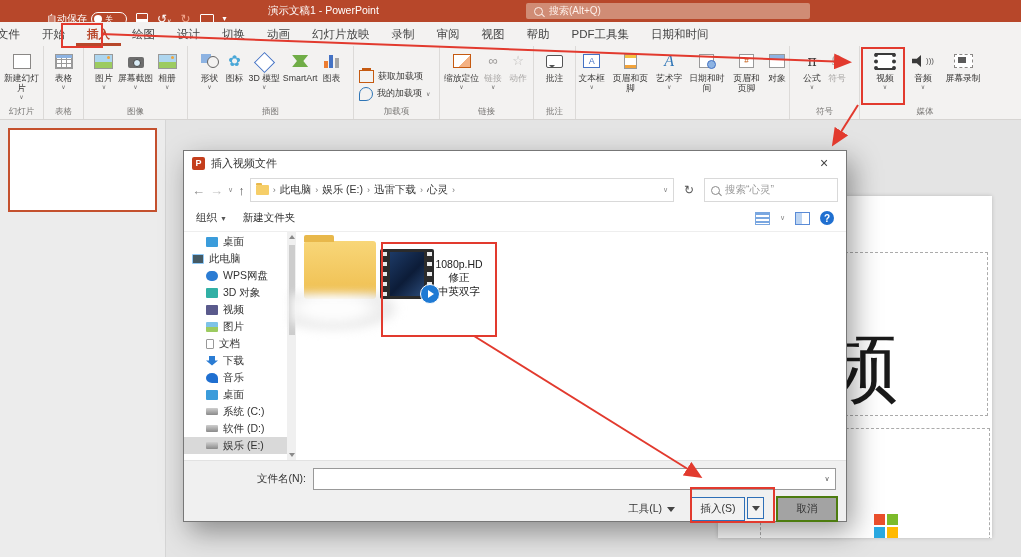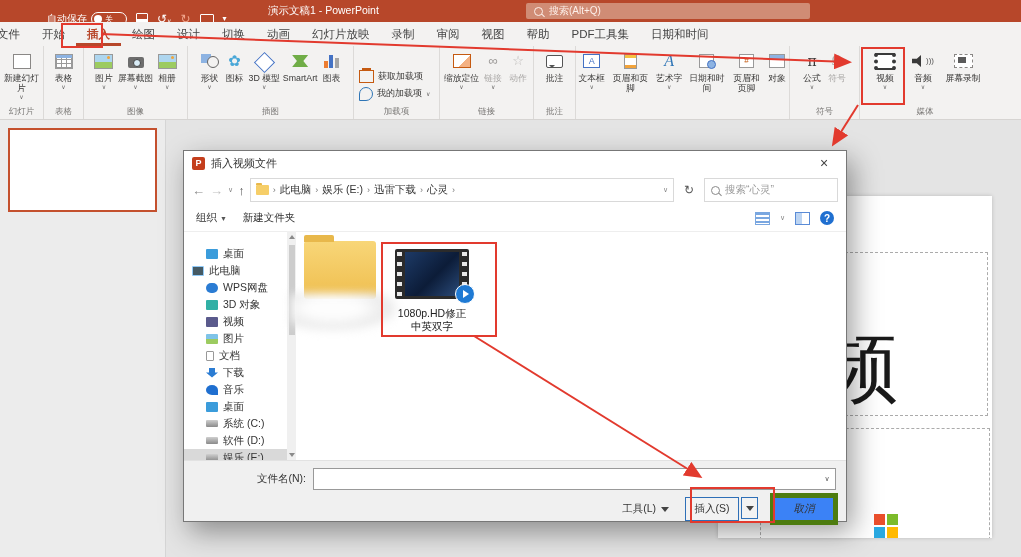--- a/index.html
+++ b/index.html
@@ -114,21 +114,21 @@
   .dsearch .mag{border-color:#8a8a8a;}
   .dsearch .mag:after{background:#8a8a8a;}
   .dlg-toolbar{position:absolute;left:0;top:54px;right:0;height:26px;display:flex;align-items:center;
                padding:0 12px;gap:16px;font-size:10.5px;color:#333;border-bottom:1px solid #eee;}
   .tb-right{margin-left:auto;display:flex;align-items:center;gap:10px;}
   .ic-view{width:13px;height:11px;background:repeating-linear-gradient(#7aa7e0 0 2px,#fff 2px 4px);border:1px solid #7aa7e0;}
   .ic-cols{width:13px;height:11px;border:1px solid #5a8bd6;background:linear-gradient(90deg,#bcd4f2 45%,#fff 45%);}
   .ic-help{width:14px;height:14px;border-radius:50%;background:#1F6FD0;color:#fff;font-size:10px;font-weight:bold;
            display:flex;align-items:center;justify-content:center;}
   .dlg-body{position:absolute;left:0;top:80px;right:0;bottom:60px;display:flex;}
-  .dside{width:112px;position:relative;font-size:10.5px;color:#333;padding-top:14px;box-sizing:border-box;}
+  .dside{width:112px;position:relative;font-size:10.5px;color:#333;padding-top:2px;box-sizing:border-box;}
   .ditem{height:17px;display:flex;align-items:center;gap:5px;padding-left:22px;white-space:nowrap;}
   .ditem.lvl1{padding-left:8px;}
   .ditem.sel{background:#D9D9D9;}
   .ditem.net{margin-top:5px;}
   .si{width:12px;height:10px;border-radius:1px;flex:none;}
   .si-desk{background:#3B9CDB;}
   .si-pc{background:#455A64;border:1px solid #90CAF9;box-sizing:border-box;}
   .si-cloud{background:#2B7CD3;border-radius:5px;}
   .si-3d{background:#31B0A5;}
   .si-vid{background:#5A5A8C;}
@@ -142,21 +142,21 @@
   .sthumb{position:absolute;left:1.5px;top:14px;width:6px;height:90px;background:#CDCDCD;}
   .sarr{position:absolute;left:2px;width:0;height:0;border-left:3px solid transparent;border-right:3px solid transparent;}
   .sarr.up{top:4px;border-bottom:4px solid #8a8a8a;}
   .sarr.dn{bottom:4px;border-top:4px solid #8a8a8a;}
   .dfiles{flex:1;position:relative;}
   .bigfolder{position:absolute;left:8px;top:10px;width:72px;height:58px;background:linear-gradient(#F8D678,#EFBE4E);
              border-radius:3px;position:absolute;}
   .bigfolder:before{content:"";position:absolute;left:0;top:-6px;width:30px;height:7px;background:#E8B84B;border-radius:2px 2px 0 0;}
   .blurblob{position:absolute;left:-6px;top:62px;width:108px;height:38px;background:
             radial-gradient(ellipse at 40% 40%,#fdfdfd 30%,#e9e9e9 60%,transparent 75%);filter:blur(4px);}
-  .vfile{position:absolute;left:84px;top:18px;width:104px;display:flex;flex-direction:column;align-items:center;}
+  .vfile{position:absolute;left:84px;top:18px;width:104px;display:flex;flex-direction:row;align-items:center;}
   .film{width:74px;height:50px;background:#2b2b2b;border-radius:2px;position:relative;}
   .film .screen{position:absolute;left:10px;right:10px;top:3px;bottom:3px;
                 background:linear-gradient(135deg,#1d3a66 0%,#0c1c38 55%,#2a4a78 100%);}
   .film .holes{position:absolute;top:3px;bottom:3px;width:5px;
                background:repeating-linear-gradient(#e9e9e9 0 4px,#2b2b2b 4px 10px);}
   .film .hl{left:2px;} .film .hr{right:2px;}
   .badge{position:absolute;right:-6px;bottom:-5px;width:18px;height:18px;border-radius:50%;background:#1F7AD4;
          border:1.5px solid #fff;display:flex;align-items:center;justify-content:center;}
   .badge i{display:block;width:0;height:0;border-left:6px solid #fff;border-top:4px solid transparent;border-bottom:4px solid transparent;margin-left:1px;}
   .vname{margin-top:8px;font-size:10.5px;color:#222;text-align:center;line-height:1.25;}
@@ -168,21 +168,21 @@
   .combochev{width:16px;text-align:center;font-size:7px;color:#555;flex:none;}
   .ftype{width:118px;height:20px;margin-left:14px;border:1px solid #999;background:#fff;display:flex;align-items:center;
          padding-left:6px;font-size:10.5px;color:#222;box-sizing:content-box;}
   .ftype span{flex:1;}
   .frow2{position:absolute;right:8px;top:36px;height:24px;display:flex;align-items:center;gap:12px;}
   .toolsbtn{display:flex;align-items:center;gap:5px;font-size:10.5px;color:#333;margin-right:4px;}
   .tri{width:0;height:0;border-left:4px solid transparent;border-right:4px solid transparent;border-top:5px solid #444;}
   .splitbtn{display:flex;gap:2px;}
   .sb-main{width:52px;height:22px;border:1px solid #2E6FB7;background:#F2F2F2;display:flex;align-items:center;justify-content:center;font-size:10.5px;}
   .sb-arr{width:17px;height:22px;border:1px solid #2E6FB7;background:#F2F2F2;display:flex;align-items:center;justify-content:center;box-sizing:border-box;}
-  .cancelbtn{width:58px;height:22px;border:5px solid #4d7c0f;background:#3b82f6;display:flex;align-items:center;justify-content:center;font-size:10.5px;font-style:italic;}
+  .cancelbtn{width:58px;height:22px;border:2px solid #4d7c0f;background:#a3a3a3;display:flex;align-items:center;justify-content:center;font-size:10.5px;}
   
   .redbox{position:absolute;border:2px solid #E23A2E;z-index:40;pointer-events:none;}
   .annot{position:absolute;left:0;top:0;z-index:50;pointer-events:none;}
   
   .wm{position:absolute;left:874px;top:514px;display:flex;align-items:center;gap:7px;z-index:8;}
   .wmlogo{display:grid;grid-template-columns:11px 11px;grid-template-rows:11px 11px;gap:2px;}
   .wmlogo i{display:block;}
   .wmtext .l1{color:#E8402A;font-weight:bold;font-size:12.5px;line-height:1.2;}
   .wmtext .l2{color:#F28A1E;font-weight:bold;font-size:9.5px;}
 </style>

